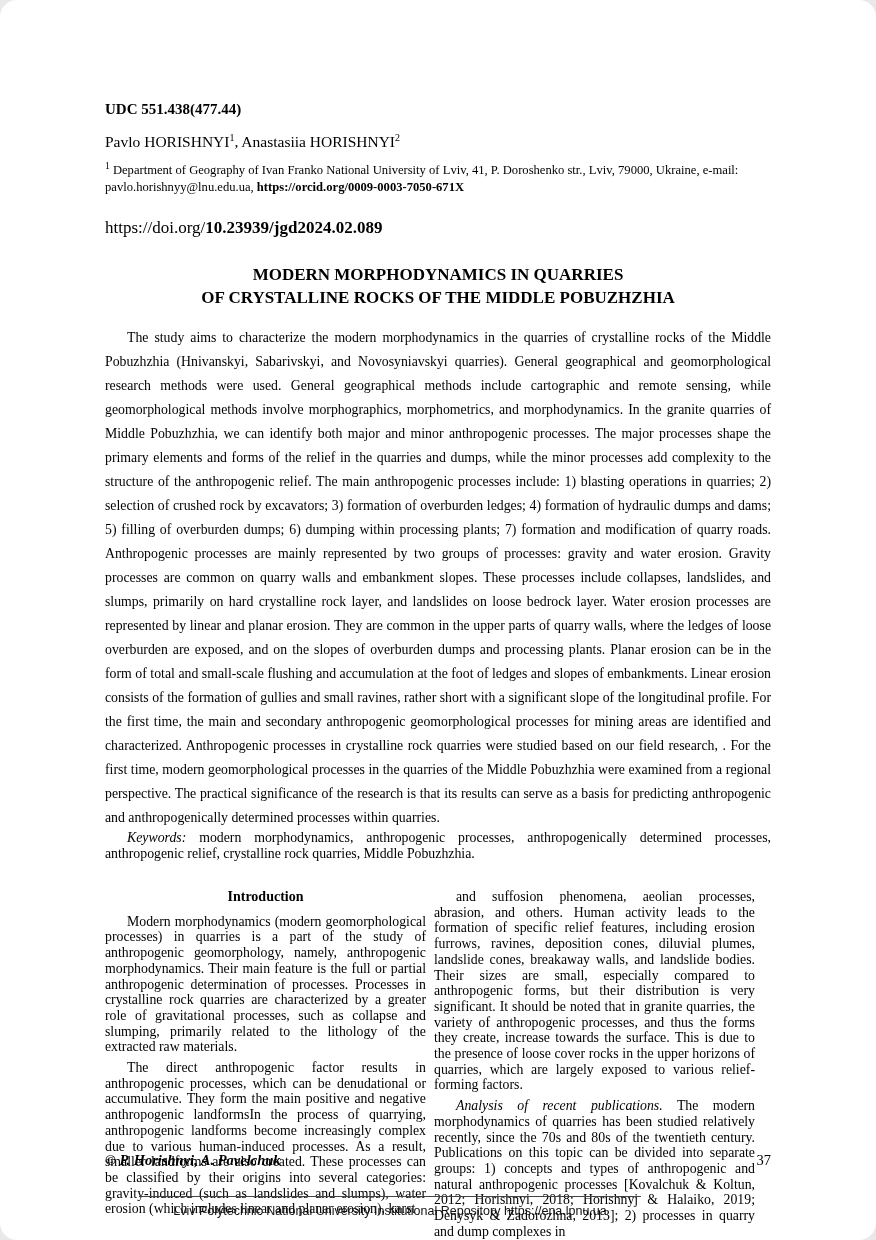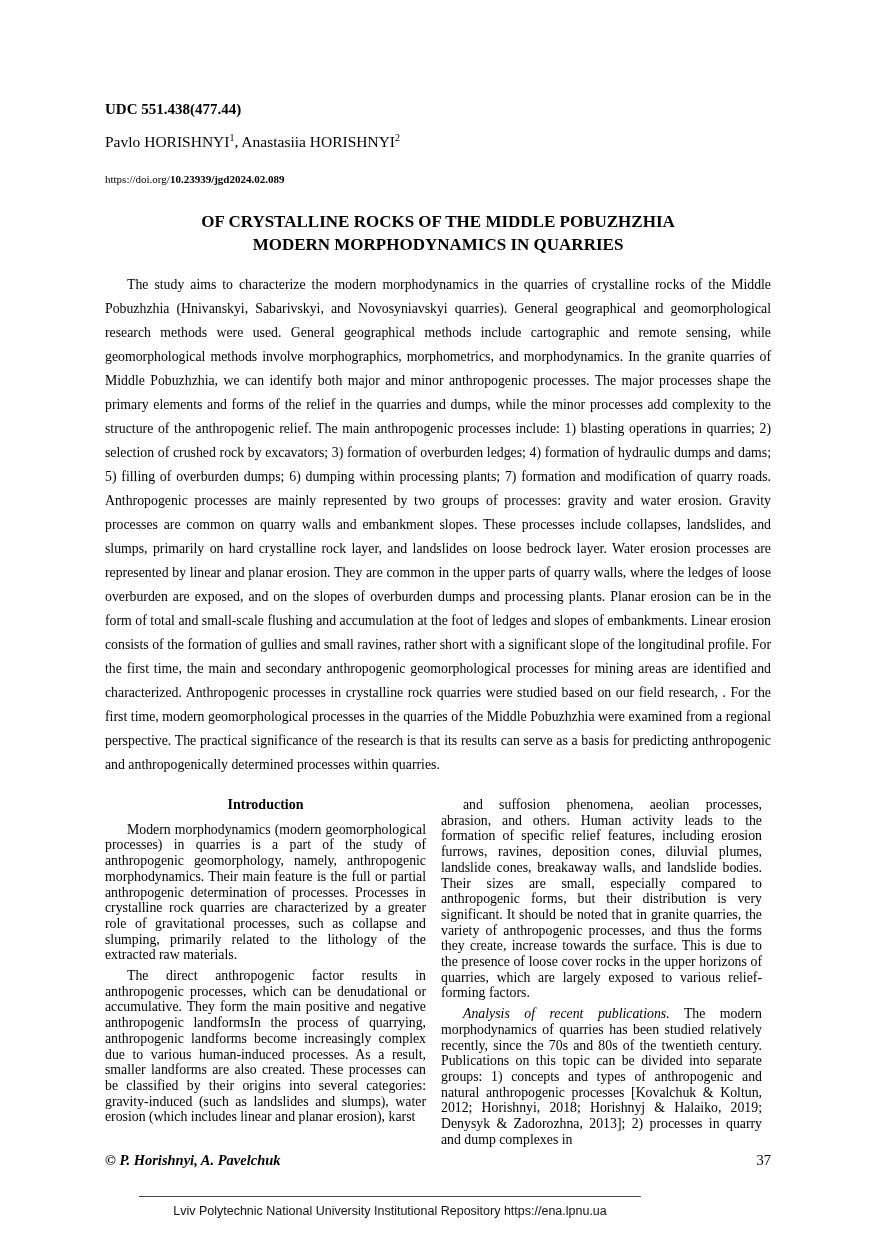--- a/index.html
+++ b/index.html
@@ -1,40 +1,40 @@
 <!DOCTYPE html>
 <html><head>
 <meta charset="utf-8">
 <style>
   * { margin:0; padding:0; box-sizing:border-box; }
   html,body { background:#e9e9e9; }
   body { font-family:"Liberation Serif", serif; color:#000; }
   .page {
     position:relative; width:876px; height:1240px; margin:0 auto;
-    background:#ffffff; overflow:hidden;
+    background:#ffffff; overflow:hidden;border-radius:17px;
   }
   .content { position:absolute; left:105px; top:0; width:666px; }
   .udc { margin-top:101px; font-weight:bold; font-size:15px; }
   .authors { margin-top:14px; font-size:15.5px; }
   .authors sup { font-size:10px; }
   .affiliations { margin-top:9px; font-size:12.6px; line-height:1.35; }
   .aff sup { font-size:9.5px; }
   .aff .orcid-bold { font-weight:bold; }
-  .doi { margin-top:22px; font-size:11px; }
+  .doi { margin-top:22px; font-size:17px; }
   .doi .doi-bold { font-weight:bold; }
   .title { margin-top:26px; text-align:center; font-weight:bold; font-size:17px; line-height:1.32; }
   .abstract {
     margin-top:17px; font-size:13.8px; line-height:24px;
     text-align:justify; text-indent:22px;
   }
   .keywords {
     font-size:13.8px; line-height:15.4px; text-align:justify; text-indent:22px;
   }
   .keywords .kw-label { font-style:italic; }
-  .columns { margin-top:20px; display:flex; gap:15px; }
+  .columns { margin-top:28px; display:flex; gap:8px; }
   .col { width:321px; font-size:13.8px; line-height:15.7px; text-align:justify; }
   .col-heading { text-align:center; font-weight:bold; font-size:14px; margin-bottom:9px; }
   .col p { text-indent:22px; }
   .col p + p { margin-top:5px; }
   .runin { font-weight:normal; font-style:italic; }
   .footer {
     position:absolute; left:105px; width:666px; top:1152px;
     display:flex; justify-content:space-between; align-items:baseline;
     font-size:14.5px;
   }
@@ -52,31 +52,33 @@
 <body>
 
 <div class="page">
   <div class="content">
 
     <p class="udc">UDC 551.438(477.44)</p>
 
     <p class="authors"><span>Pavlo HORISHNYI</span><sup>1</sup><span>, </span><span>Anastasiia HORISHNYI</span><sup>2</sup></p>
 
     <div class="affiliations">
+      <div class="aff"><sup>1</sup><span> Department of Geography of Ivan Franko National University of Lviv, 41, P. Doroshenko str., Lviv, 79000, Ukraine, e-mail: pavlo.horishnyy@lnu.edu.ua, </span><span></span><a class="plainlink orcid-bold">https://orcid.org/0009-0003-7050-671X</a></div>
     </div>
 
     <p class="doi"><span>https://doi.org/</span><a class="plainlink doi-bold">10.23939/jgd2024.02.089</a></p>
 
     <div class="title">
+      <div>MODERN MORPHODYNAMICS IN QUARRIES</div>
       <div>OF CRYSTALLINE ROCKS OF THE MIDDLE POBUZHZHIA</div>
-      <div>MODERN MORPHODYNAMICS IN QUARRIES</div>
     </div>
 
     <p class="abstract">The study aims to characterize the modern morphodynamics in the quarries of crystalline rocks of the Middle Pobuzhzhia (Hnivanskyi, Sabarivskyi, and Novosyniavskyi quarries). General geographical and geomorphological research methods were used. General geographical methods include cartographic and remote sensing, while geomorphological methods involve morphographics, morphometrics, and morphodynamics. In the granite quarries of Middle Pobuzhzhia, we can identify both major and minor anthropogenic processes. The major processes shape the primary elements and forms of the relief in the quarries and dumps, while the minor processes add complexity to the structure of the anthropogenic relief. The main anthropogenic processes include: 1) blasting operations in quarries; 2) selection of crushed rock by excavators; 3) formation of overburden ledges; 4) formation of hydraulic dumps and dams; 5) filling of overburden dumps; 6) dumping within processing plants; 7) formation and modification of quarry roads. Anthropogenic processes are mainly represented by two groups of processes: gravity and water erosion. Gravity processes are common on quarry walls and embankment slopes. These processes include collapses, landslides, and slumps, primarily on hard crystalline rock layer, and landslides on loose bedrock layer. Water erosion processes are represented by linear and planar erosion. They are common in the upper parts of quarry walls, where the ledges of loose overburden are exposed, and on the slopes of overburden dumps and processing plants. Planar erosion can be in the form of total and small-scale flushing and accumulation at the foot of ledges and slopes of embankments. Linear erosion consists of the formation of gullies and small ravines, rather short with a significant slope of the longitudinal profile. For the first time, the main and secondary anthropogenic geomorphological processes for mining areas are identified and characterized. Anthropogenic processes in crystalline rock quarries were studied based on our field research, . For the first time, modern geomorphological processes in the quarries of the Middle Pobuzhzhia were examined from a regional perspective. The practical significance of the research is that its results can serve as a basis for predicting anthropogenic and anthropogenically determined processes within quarries.</p>
 
+    <p class="keywords"><span class="kw-label">Keywords:</span><span> modern morphodynamics, anthropogenic processes, anthropogenically determined processes, anthropogenic relief, crystalline rock quarries, Middle Pobuzhzhia.</span></p>
 
     <div class="columns">
       <div class="col">
         <div class="col-heading">Introduction</div>
         <p>Modern morphodynamics (modern geomorphological processes) in quarries is a part of the study of anthropogenic geomorphology, namely, anthropogenic morphodynamics. Their main feature is the full or partial anthropogenic determination of processes. Processes in crystalline rock quarries are characterized by a greater role of gravitational processes, such as collapse and slumping, primarily related to the lithology of the extracted raw materials.</p>
         <p>The direct anthropogenic factor results in anthropogenic processes, which can be denudational or accumulative. They form the main positive and negative anthropogenic landformsIn the process of quarrying, anthropogenic landforms become increasingly complex due to various human-induced processes. As a result, smaller landforms are also created. These processes can be classified by their origins into several categories: gravity-induced (such as landslides and slumps), water erosion (which includes linear and planar erosion), karst</p>
       </div>
       <div class="col">
         <p>and suffosion phenomena, aeolian processes, abrasion, and others. Human activity leads to the formation of specific relief features, including erosion furrows, ravines, deposition cones, diluvial plumes, landslide cones, breakaway walls, and landslide bodies. Their sizes are small, especially compared to anthropogenic forms, but their distribution is very significant. It should be noted that in granite quarries, the variety of anthropogenic processes, and thus the forms they create, increase towards the surface. This is due to the presence of loose cover rocks in the upper horizons of quarries, which are largely exposed to various relief-forming factors.</p>
         <p><span class="runin">Analysis of recent publications.</span><span> The modern morphodynamics of quarries has been studied relatively recently, since the 70s and 80s of the twentieth century. Publications on this topic can be divided into separate groups: 1) concepts and types of anthropogenic and natural anthropogenic processes [Kovalchuk &amp; Koltun, 2012; Horishnyi, 2018; Horishnyj &amp; Halaiko, 2019; Denysyk &amp; Zadorozhna, 2013]; 2) processes in quarry and dump complexes in</span></p>

